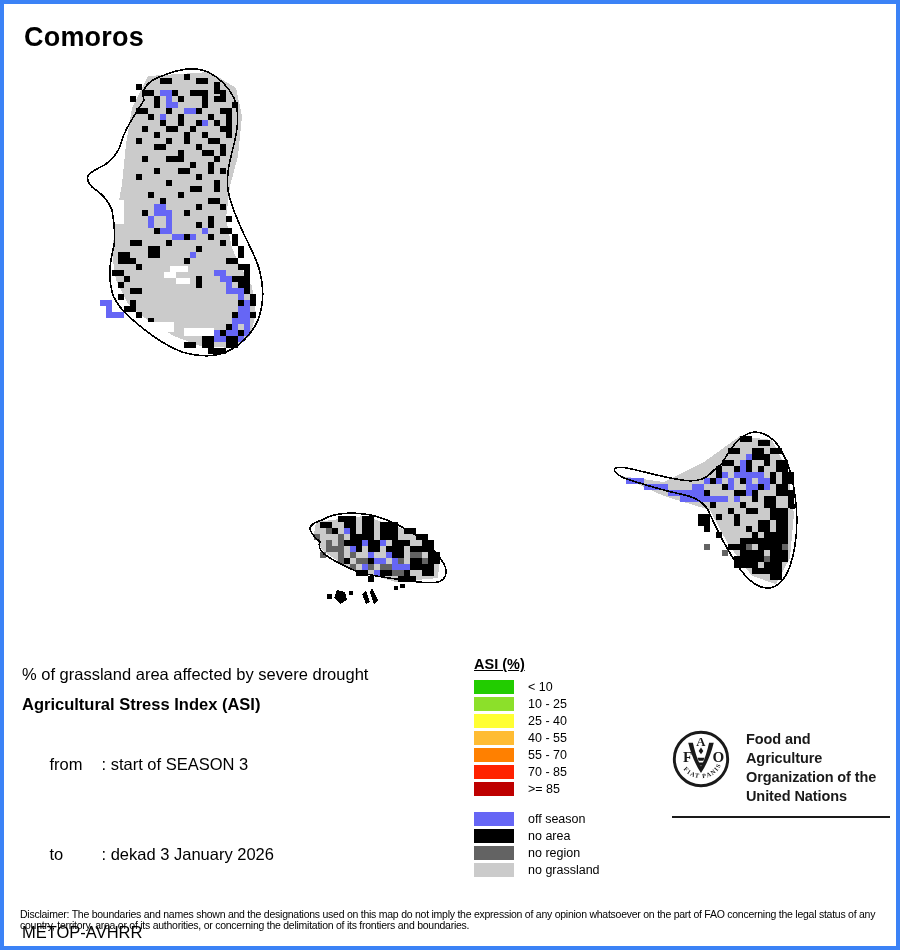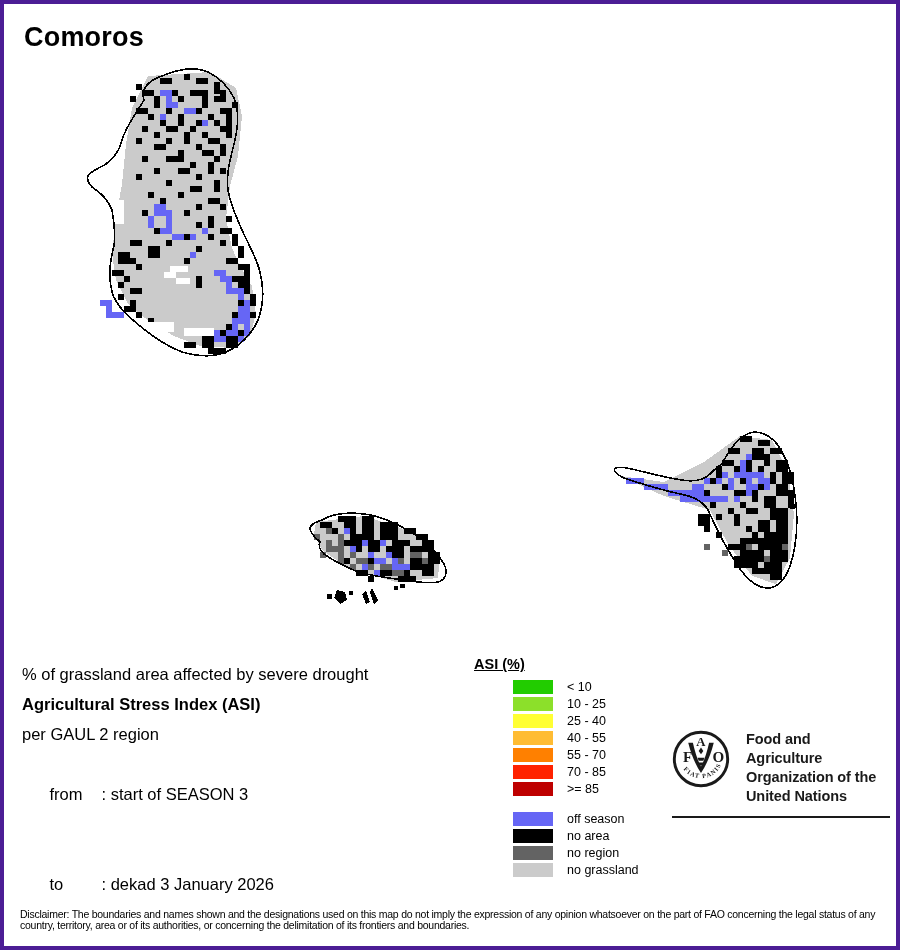--- a/index.html
+++ b/index.html
@@ -8,21 +8,21 @@
   body {
     font-family: "Liberation Sans", sans-serif;
     -webkit-font-smoothing: none;
   }
   #page {
     position: relative;
     width: 900px;
     height: 950px;
     background: #ffffff;
     box-sizing: border-box;
-    border: 4px solid #4c1d95;
+    border: 4px solid #3b82f6;
     overflow: hidden;
   }
 
   
   #map-title {
     position: absolute;
     left: 20px; top: 18px;
     font-size: 27px;
     font-weight: bold;
     letter-spacing: 0.2px;
@@ -65,21 +65,20 @@
     font-weight: bold;
     text-decoration: underline;
     color: #000;
     margin-bottom: 6px;
     display: inline-block;
   }
   .legend-row {
     display: flex;
     align-items: center;
     height: 17px;
-    margin-left: 39px;
   }
   .legend-swatch {
     width: 40px;
     height: 14px;
     flex: 0 0 40px;
   }
   .legend-label {
     font-size: 12.5px;
     color: #000;
     margin-left: 14px;
@@ -506,21 +505,20 @@
            C690,478 700,476 706,470 C710,466 714,462 718,460 Z"></path>
       <rect x="786" y="500" width="5" height="5" fill="#000000"></rect>
     </g>
   </svg>
 
   <div id="map-title">Comoros</div>
 
   <div id="info-block">
     <div class="line">% of grassland area affected by severe drought</div>
     <div class="line bold">Agricultural Stress Index (ASI)</div>
-    <div class="line">per GAUL 2 region</div>
     <div class="line">
       <span class="kv"><span class="k">from</span><span>: start of SEASON 3</span></span>
     </div>
     <div class="line">
       <span class="kv"><span class="k">to</span><span>: dekad 3 January 2026</span></span>
     </div>
     <div class="gap"></div>
     <div class="line">METOP-AVHRR</div>
 
   </div>

